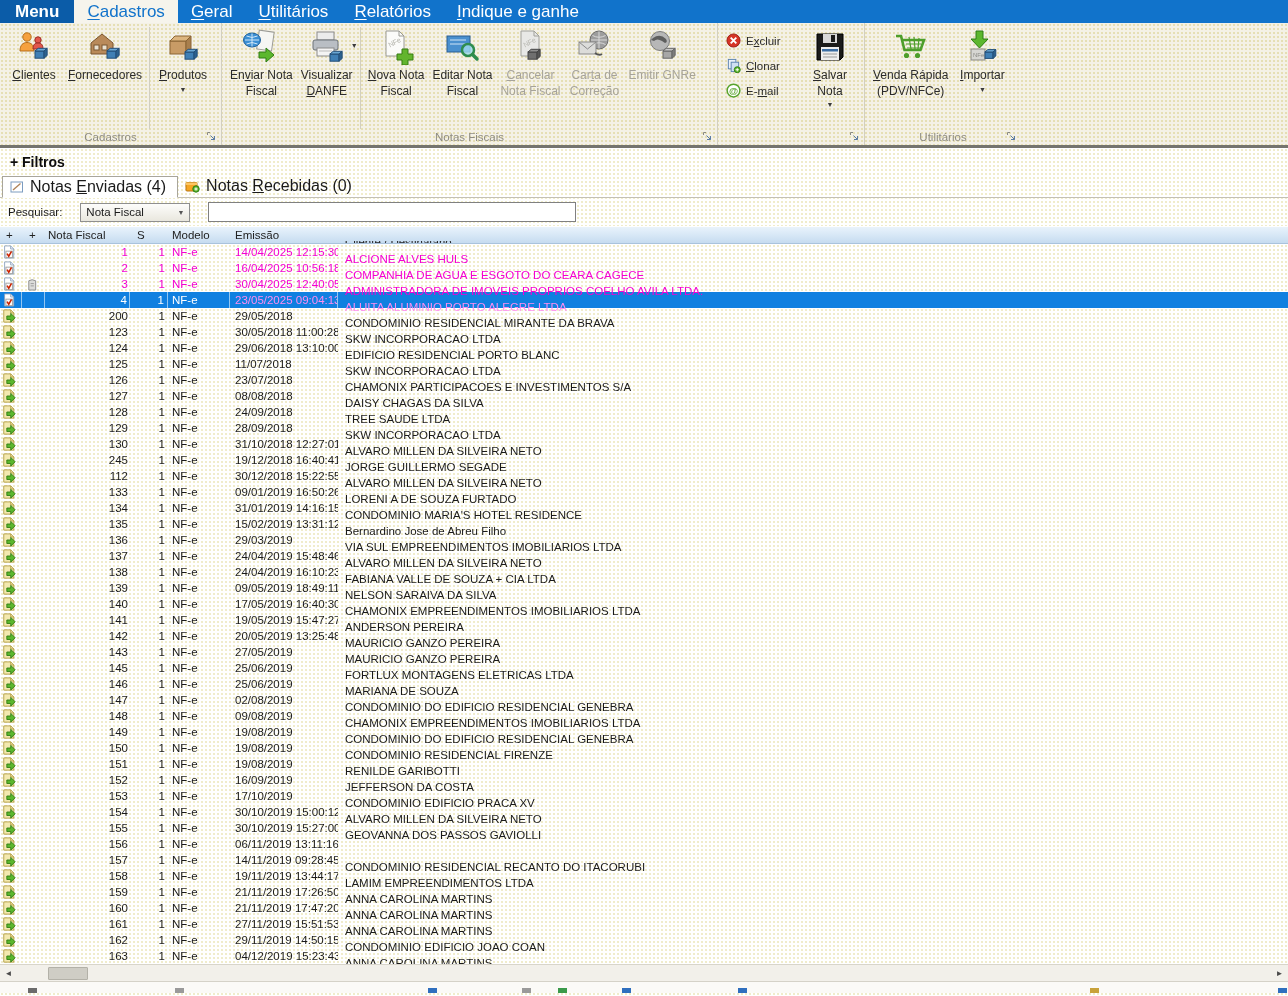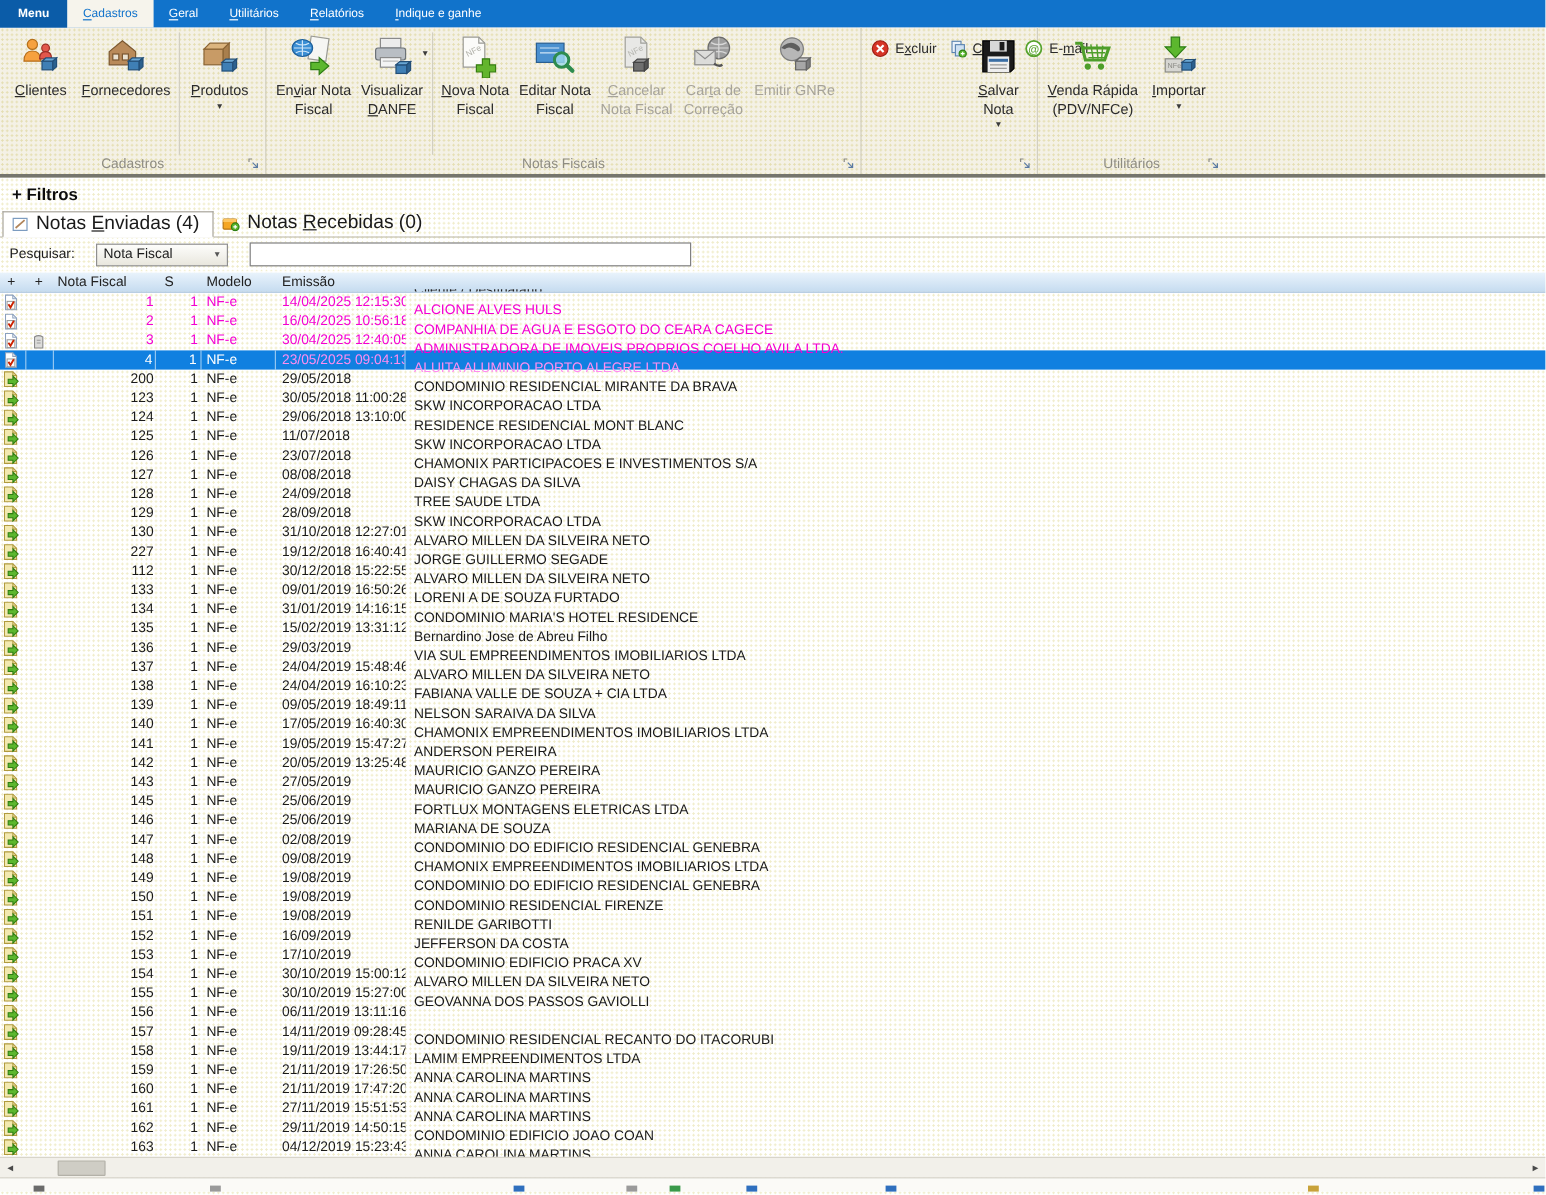--- a/index.html
+++ b/index.html
@@ -6,21 +6,21 @@
   html,body { width:1288px; height:996px; overflow:hidden; }
   body {
     font-family:"Liberation Sans", sans-serif;
     font-size:11.5px; color:#1a1a1a; position:relative;
     background:#ffffff;
     background-image:radial-gradient(circle, rgba(222,214,140,.45) .8px, transparent 1px);
     background-size:4px 4px;
   }
   
   .menubar { height:23px; background:#1173cb; display:flex; align-items:stretch; }
-  .menu-item { display:flex; align-items:center; padding:0 13px; color:#fff; font-size:10px; cursor:default; }
+  .menu-item { display:flex; align-items:center; padding:0 13px; color:#fff; font-size:17px; cursor:default; }
   .menu-item.menu-btn { background:#0b5ca8; font-weight:bold; padding:0 15px; }
   .menu-item.active { background:#f6f4ec; color:#1173cb; }
   .menu-item u { text-underline-offset:2px; }
   
   .ribbon {
     height:125px; display:flex; align-items:stretch;
     background:#f4f1e6;
     background-image:radial-gradient(circle, rgba(214,205,130,.5) .8px, transparent 1px);
     background-size:4px 4px;
     border-bottom:3px solid #75756d;
@@ -32,21 +32,21 @@
   .glabel { color:#8e8c82; font-size:11.5px; }
   .launcher { position:absolute; right:4px; bottom:3px; width:11px; height:11px; cursor:pointer; }
   .vsep { width:1px; background:#d2cfc0; height:102px; margin:2px 3px 0 3px; align-self:flex-start; }
   .rbtn { display:flex; flex-direction:column; align-items:center; padding:3px 4px 0 4px; min-width:60px; cursor:pointer; }
   .rbtn .iconwrap { height:38px; display:flex; align-items:center; position:relative; }
   .rbtn .side-arrow { position:absolute; right:-12px; top:14px; font-size:7px; color:#3a3a3a; }
   .rlabel { text-align:center; font-size:12px; color:#2b2b2b; line-height:1.3; margin-top:2px; }
   .rbtn.disabled { cursor:default; }
   .rbtn.disabled .rlabel { color:#a6a39a; }
   .drop-arrow { font-size:7px; color:#3a3a3a; margin-top:2px; }
-  .rstack { display:flex; flex-direction:row; gap:10px; padding:8px 2px 0 4px; min-width:76px; }
+  .rstack { display:flex; flex-direction:column; gap:10px; padding:8px 2px 0 4px; min-width:76px; }
   .sbtn { display:flex; align-items:center; gap:5px; font-size:11.5px; color:#2b2b2b; cursor:pointer; white-space:nowrap; }
   .ticon { display:inline-flex; }
   .ticon svg { display:block; }
   
   .filters { height:27px; display:flex; align-items:center; padding-left:10px; font-size:14px; font-weight:bold; color:#0d0d0d; cursor:pointer; }
   .tabstrip { height:23px; display:flex; align-items:flex-end; padding-left:2px; border-bottom:1px solid #c3c0b4; }
   .tab { height:22px; display:flex; align-items:center; gap:6px; padding:0 11px 0 7px; font-size:16px; cursor:pointer; }
   .tab.active { background:#fff; border:1px solid #a8a59b; border-bottom:1px solid #fff; margin-bottom:-1px; }
   .searchrow { height:28px; display:flex; align-items:center; padding-left:8px; gap:18px; }
   .combo { width:110px; height:19px; border:1px solid #8f8f8f; background:linear-gradient(#fdfdfb,#e9e7de);
@@ -595,21 +595,21 @@
             <path d="M10 1 v3.5 H13.5" fill="none" stroke="#b09a3e"></path>
             <path d="M5.5 8 h4.5 v-3 l5 5 -5 5 v-3 H5.5 z" fill="#5cb72e" stroke="#2f7d12"></path>
           </svg>
         </span>
       </div>
       <div class="c1"></div>
       <div class="c2">124</div>
       <div class="c3">1</div>
       <div class="c4">NF-e</div>
       <div class="c5">29/06/2018 13:10:00</div>
-      <div class="c6">RESIDENCE RESIDENCIAL MONT BLANC</div>
+      <div class="c6">EDIFICIO RESIDENCIAL PORTO BLANC</div>
     </div>
     <div class="trow">
       <div class="c0">
         <span class="ticon">
           <svg width="14" height="14" viewBox="0 0 16 16">
             <path d="M2 1 h8 l3.5 3.5 V15 H2 z" fill="#f3e9b0" stroke="#b09a3e"></path>
             <path d="M10 1 v3.5 H13.5" fill="none" stroke="#b09a3e"></path>
             <path d="M5.5 8 h4.5 v-3 l5 5 -5 5 v-3 H5.5 z" fill="#5cb72e" stroke="#2f7d12"></path>
           </svg>
         </span>
@@ -710,21 +710,21 @@
       <div class="c0">
         <span class="ticon">
           <svg width="14" height="14" viewBox="0 0 16 16">
             <path d="M2 1 h8 l3.5 3.5 V15 H2 z" fill="#f3e9b0" stroke="#b09a3e"></path>
             <path d="M10 1 v3.5 H13.5" fill="none" stroke="#b09a3e"></path>
             <path d="M5.5 8 h4.5 v-3 l5 5 -5 5 v-3 H5.5 z" fill="#5cb72e" stroke="#2f7d12"></path>
           </svg>
         </span>
       </div>
       <div class="c1"></div>
-      <div class="c2">227</div>
+      <div class="c2">245</div>
       <div class="c3">1</div>
       <div class="c4">NF-e</div>
       <div class="c5">19/12/2018 16:40:41</div>
       <div class="c6">JORGE GUILLERMO SEGADE</div>
     </div>
     <div class="trow">
       <div class="c0">
         <span class="ticon">
           <svg width="14" height="14" viewBox="0 0 16 16">
             <path d="M2 1 h8 l3.5 3.5 V15 H2 z" fill="#f3e9b0" stroke="#b09a3e"></path>

